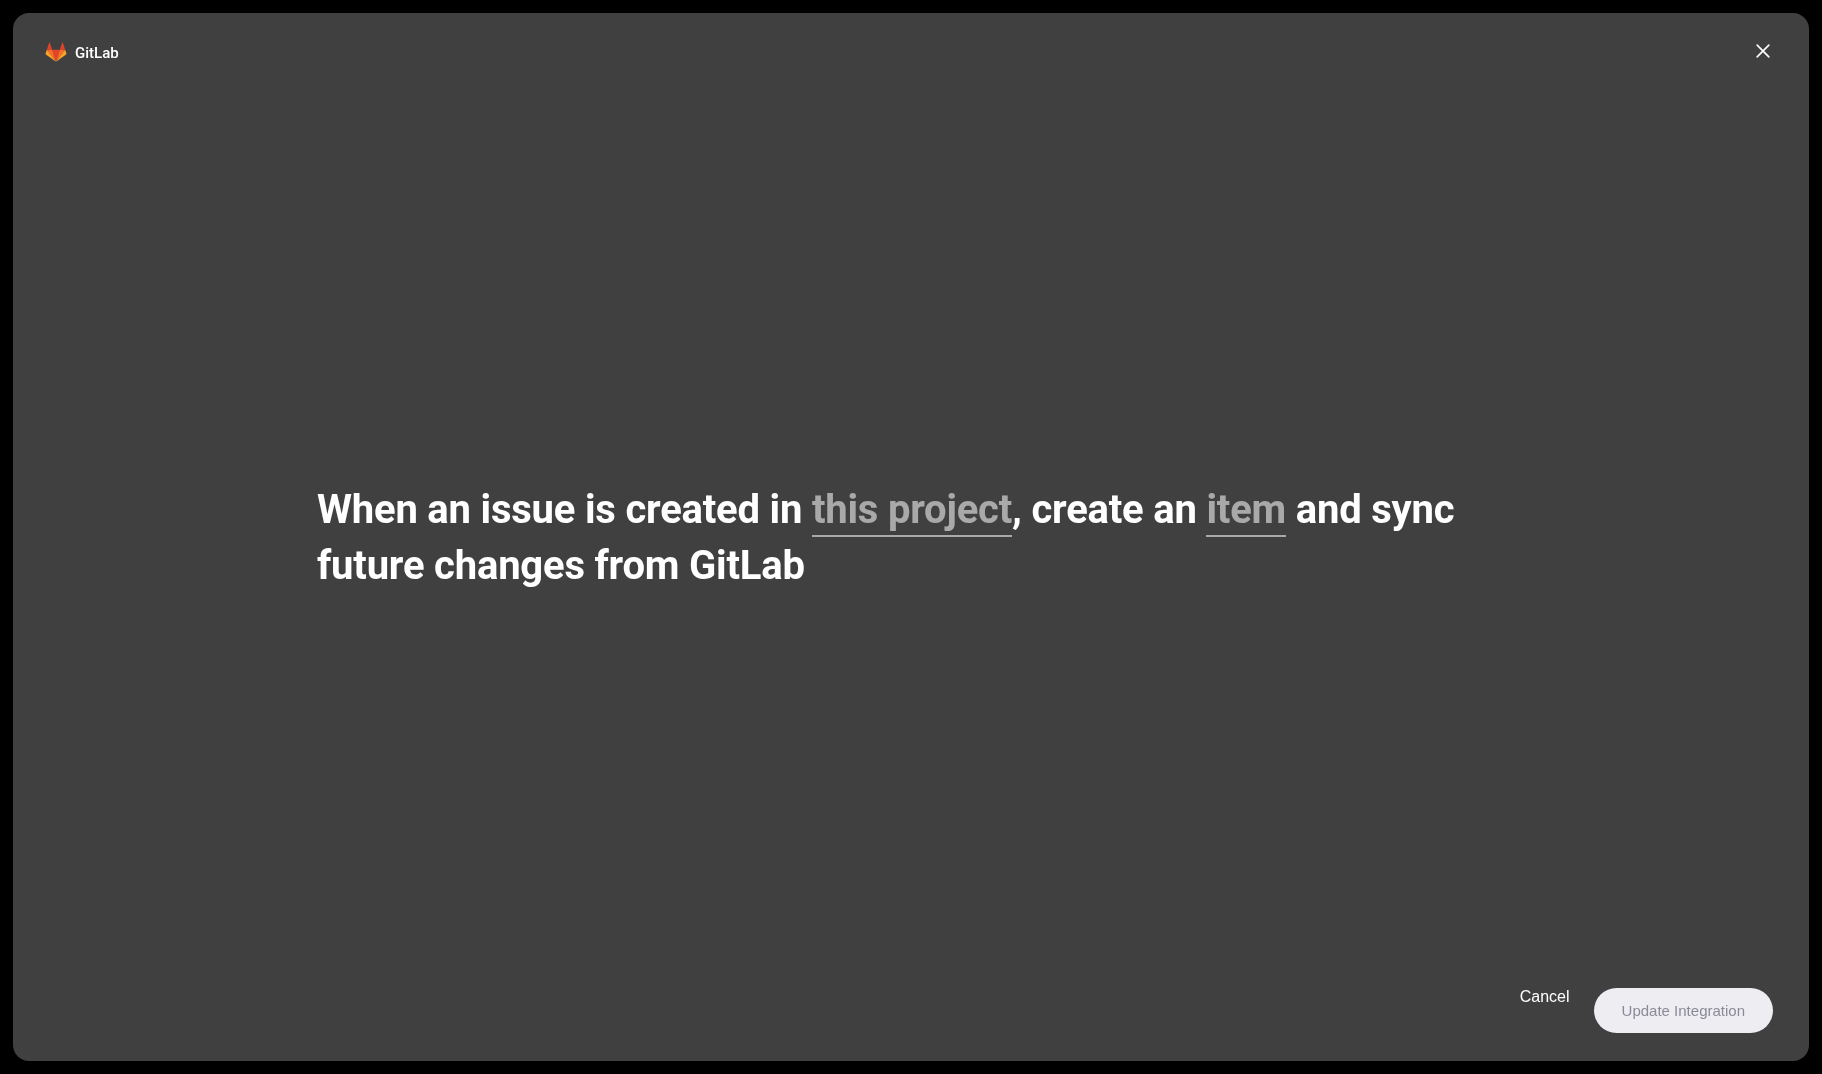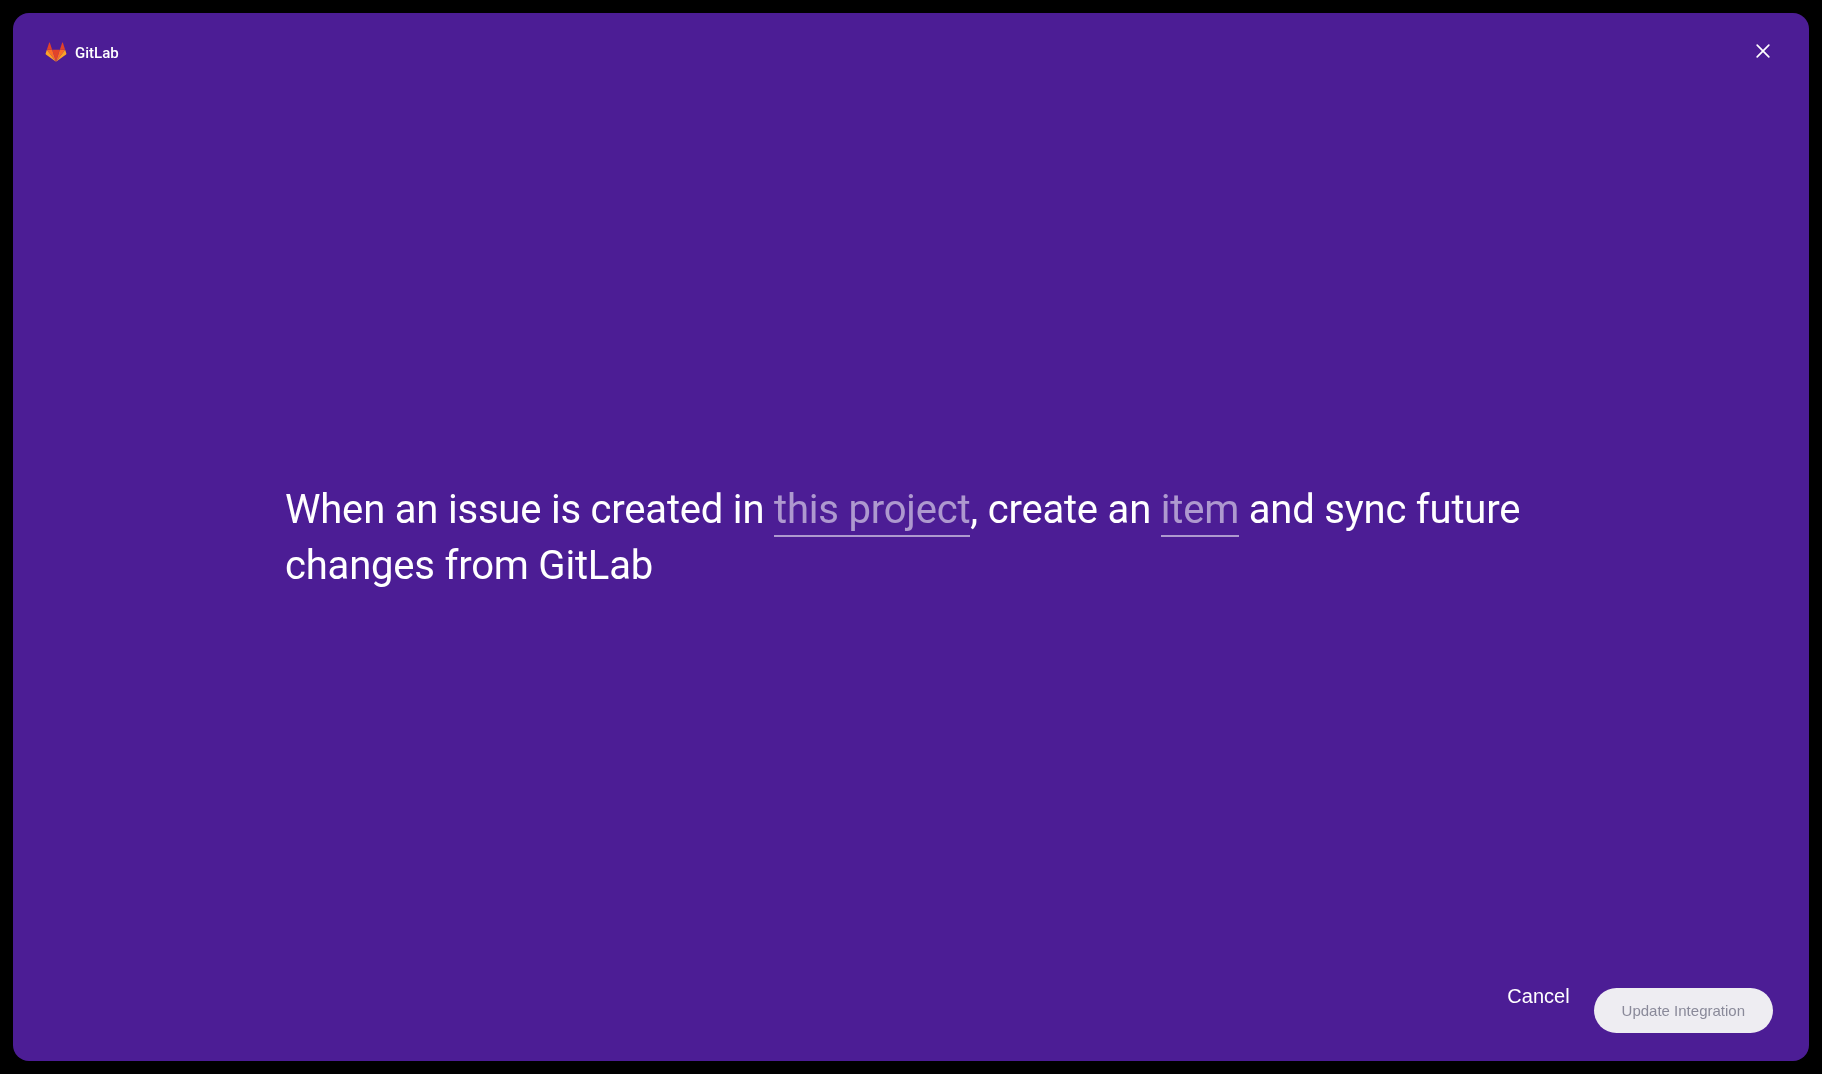--- a/index.html
+++ b/index.html
@@ -14,21 +14,21 @@
       width: 1822px;
       height: 1074px;
       display: flex;
       align-items: center;
       justify-content: center;
     }
     
     .modal {
       width: 1796px;
       height: 1048px;
-      background: #4c1d95;
+      background: #404040;
       border-radius: 16px;
       position: relative;
       display: flex;
       flex-direction: column;
     }
     
     .header {
       display: flex;
       align-items: center;
       justify-content: space-between;
@@ -72,23 +72,24 @@
       display: flex;
       align-items: flex-start;
       padding-left: 272px;
       padding-right: 272px;
       padding-top: 390px;
     }
     
     .sentence {
       color: #fff;
       font-size: 40px;
-      font-weight: 400;
+      font-weight: 700;
       line-height: 1.4;
       letter-spacing: -0.2px;
+      margin-left: 32px;
     }
     
     .slot {
       color: rgba(255, 255, 255, 0.55);
       border-bottom: 2px solid rgba(255, 255, 255, 0.55);
       padding-bottom: 2px;
       cursor: pointer;
     }
     
     .footer {
@@ -96,21 +97,21 @@
       align-items: center;
       justify-content: flex-end;
       gap: 24px;
       padding: 28px 36px;
     }
     
     .cancel-btn {
       background: none;
       border: none;
       color: #fff;
-      font-size: 20px;
+      font-size: 16px;
       font-weight: 400;
       cursor: pointer;
     }
     
     .primary-btn {
       background: #eeedf2;
       border: none;
       color: #8a8a9a;
       font-size: 15px;
       font-weight: 400;

